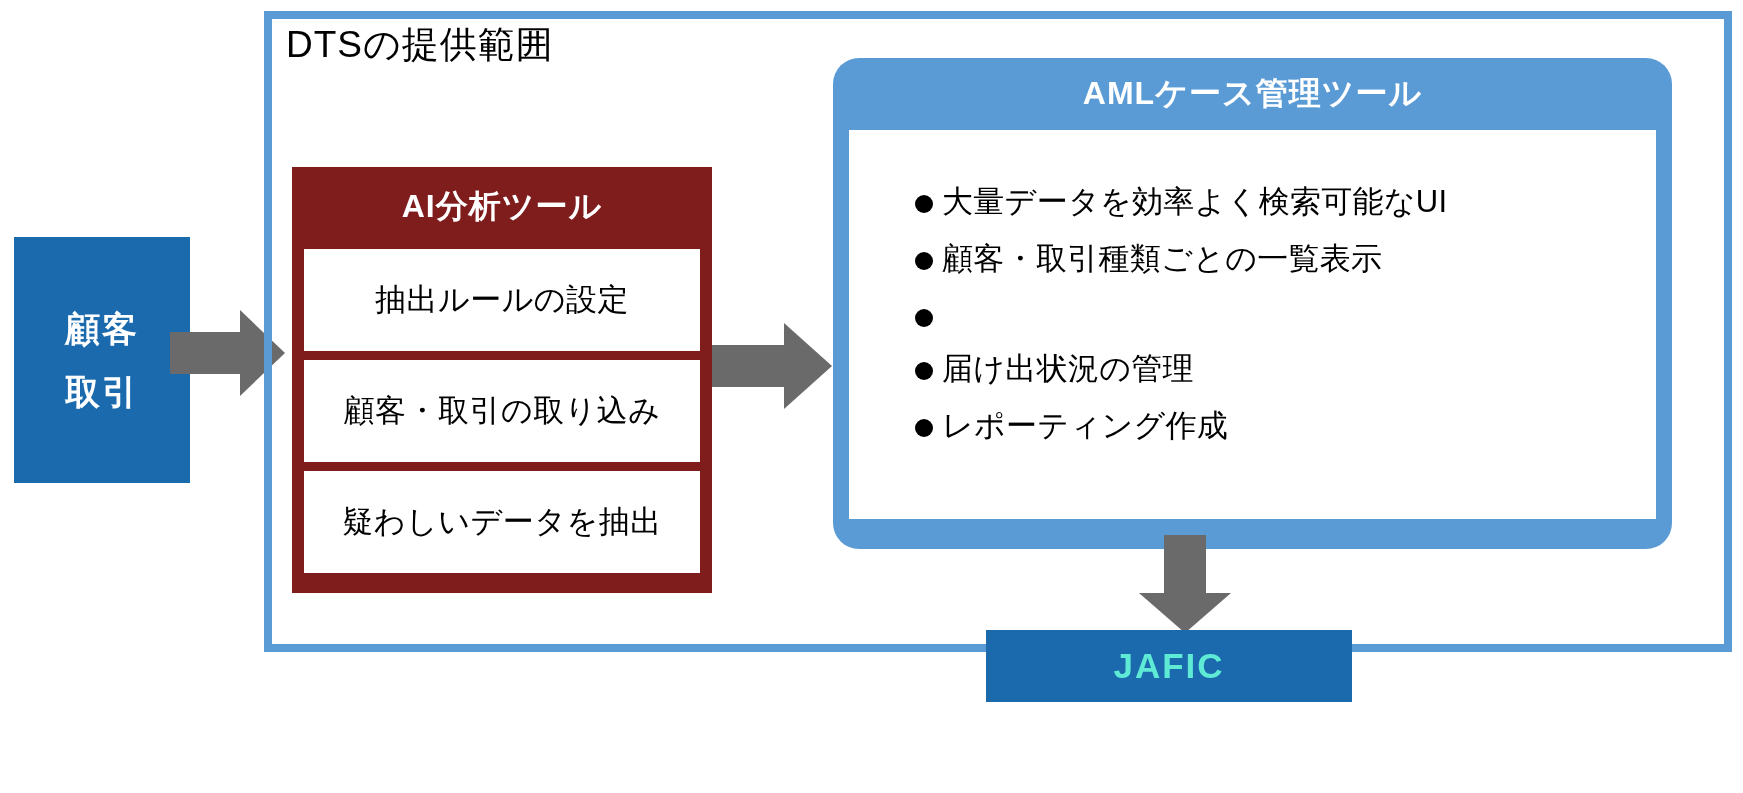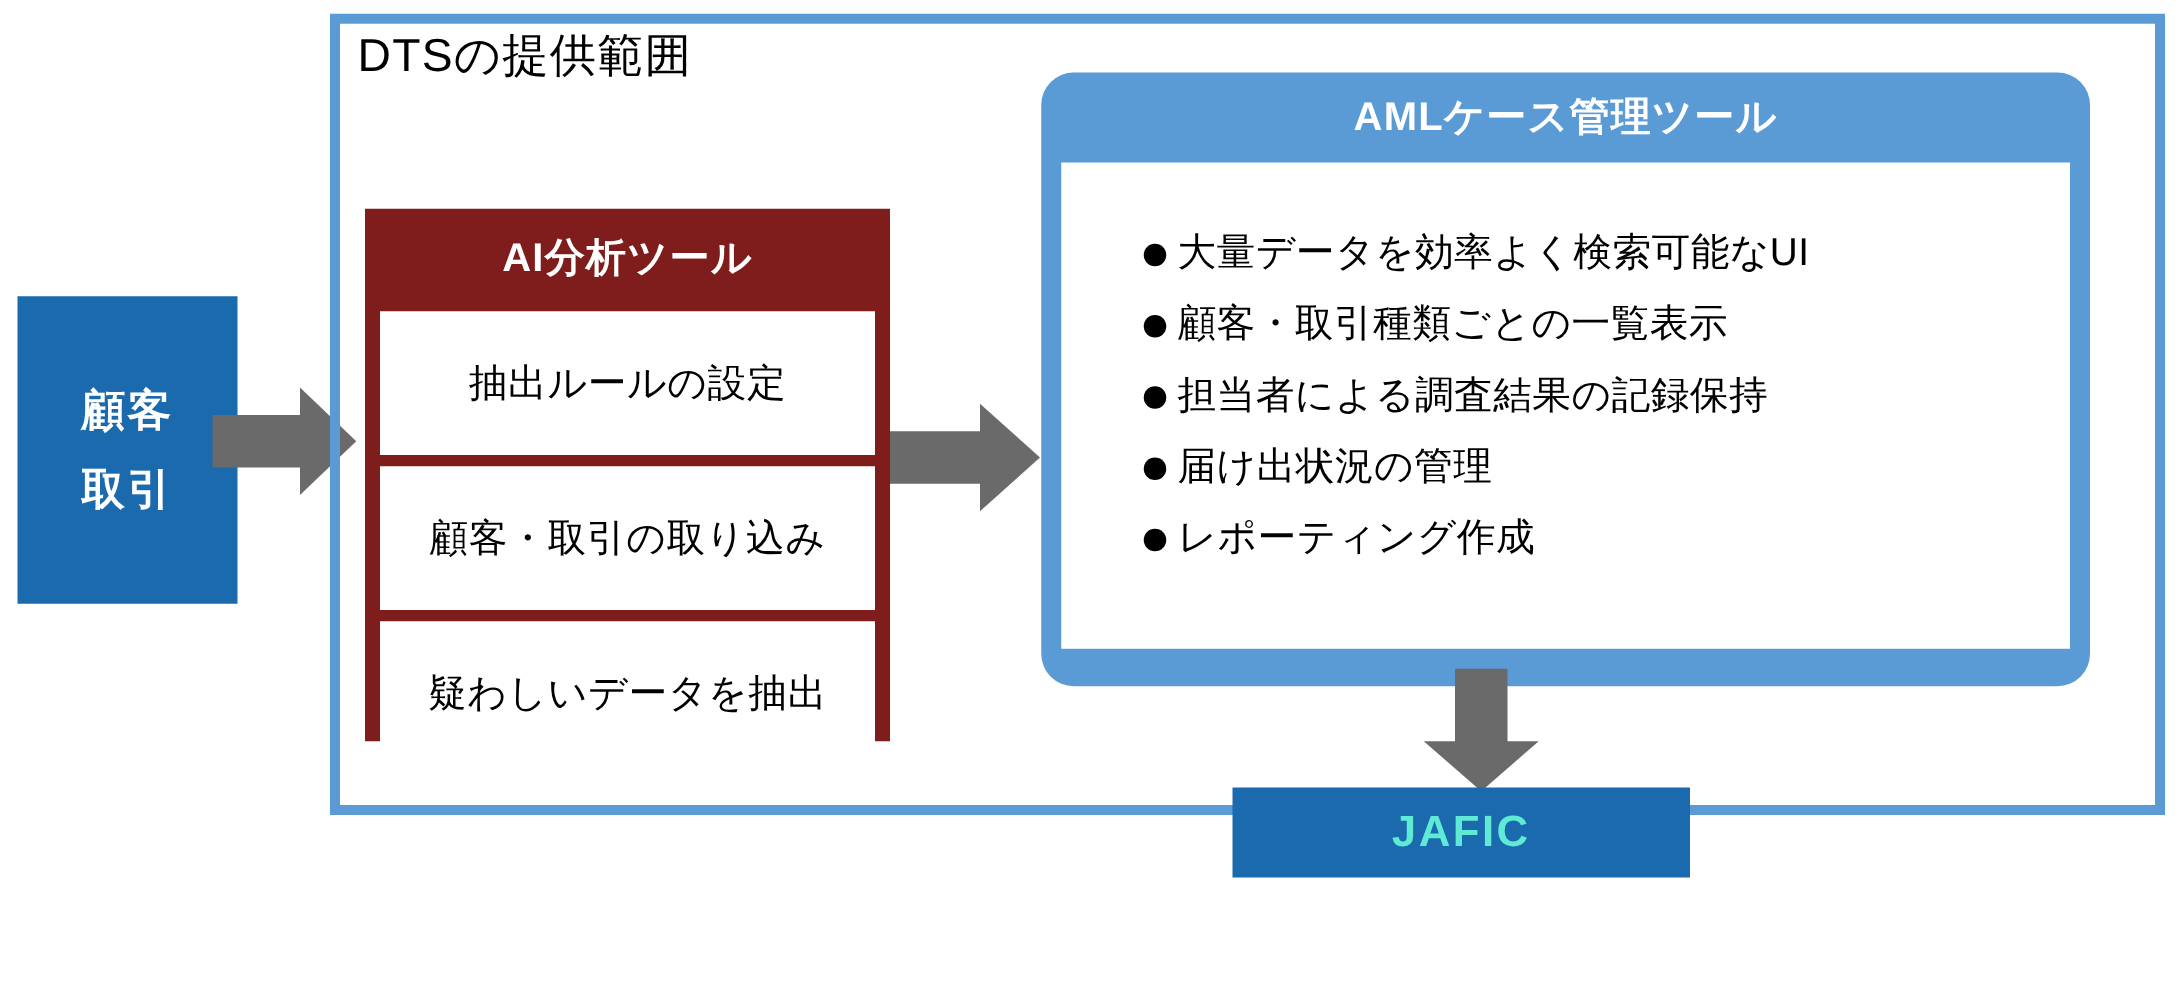--- a/index.html
+++ b/index.html
@@ -68,21 +68,21 @@
     box-sizing:border-box;
     padding:0 12px 12px 12px;
   }
   .ai-title{
     height:56px;display:flex;align-items:center;justify-content:center;
     color:#ffffff;font-weight:bold;font-size:32px;letter-spacing:1px;
     margin-top:12px;
   }
   .ai-rows{display:flex;flex-direction:column;gap:9px;margin-top:14px;}
   .ai-row{
-    background:#ffffff;height:115px;
+    background:#ffffff;height:102px;
     display:flex;align-items:center;justify-content:center;
     color:#000000;font-size:31px;letter-spacing:0.5px;
   }
 
   
   .aml-box{
     position:absolute;left:833px;top:58px;width:839px;height:491px;
     background:#5B9BD5;box-sizing:border-box;padding:0 16px 16px 16px;border-radius:26px;
   }
   .aml-title{
@@ -151,21 +151,20 @@
         <li>
           <span class="bullet"></span>
           <span>大量データを効率よく検索可能なUI</span>
         </li>
         <li>
           <span class="bullet"></span>
           <span>顧客・取引種類ごとの一覧表示</span>
         </li>
         <li>
           <span class="bullet"></span>
-          <span>担当者による調査結果の記録保持</span>
         </li>
         <li>
           <span class="bullet"></span>
           <span>届け出状況の管理</span>
         </li>
         <li>
           <span class="bullet"></span>
           <span>レポーティング作成</span>
         </li>
       </ul>

